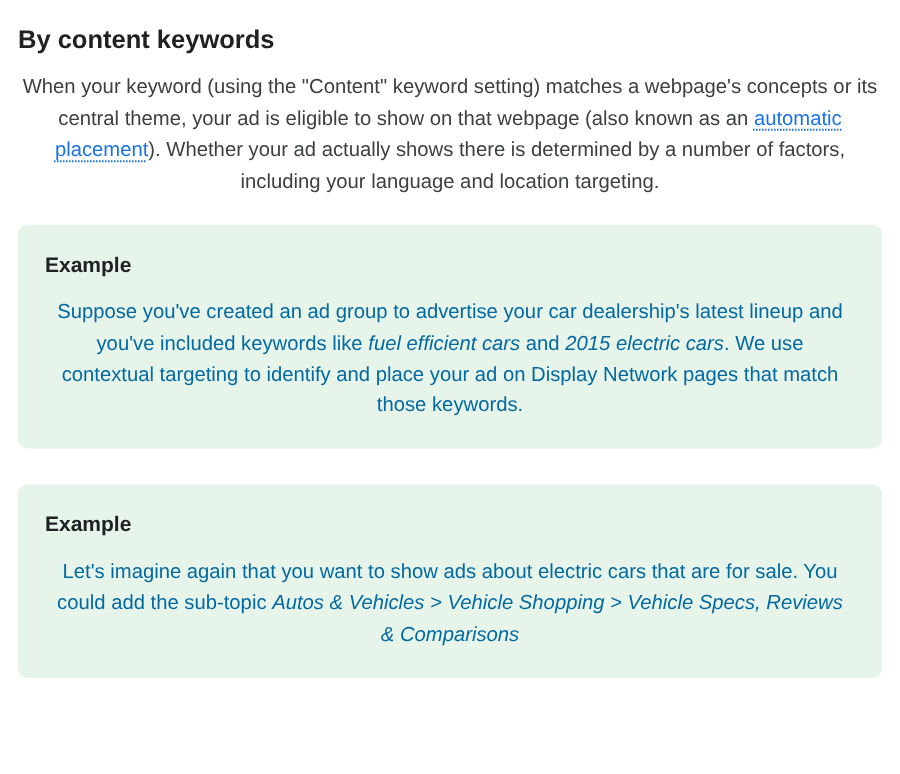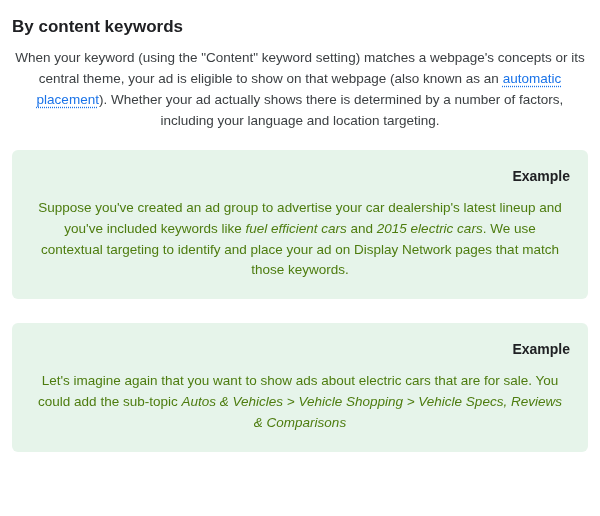--- a/index.html
+++ b/index.html
@@ -31,25 +31,24 @@
     background: #e6f4ea;
     border-radius: 6px;
     padding: 16px 18px 14px 18px;
     margin: 18px 0 24px 0;
   }
   .example-box h3 {
     font-size: 14px;
     font-weight: 700;
     color: #202124;
     margin: 0 0 10px 0;
-    text-align: right;
   }
   .example-box p {
     margin: 4px;
-    color: #4d7c0f;
+    color: #0369a1;
   }
   em, .ital { font-style: italic; }
 </style>
 </head>
 <body>
 
 <section>
   <h2>By content keywords</h2>
   <p>
     <span>When your keyword (using the "Content" keyword setting) matches a webpage's concepts or its central theme, your ad is eligible to show on that webpage (also known as an </span><a href="#" class="link">automatic placement</a><span>). Whether your ad actually shows there is determined by a number of factors, including your language and location targeting.</span>

